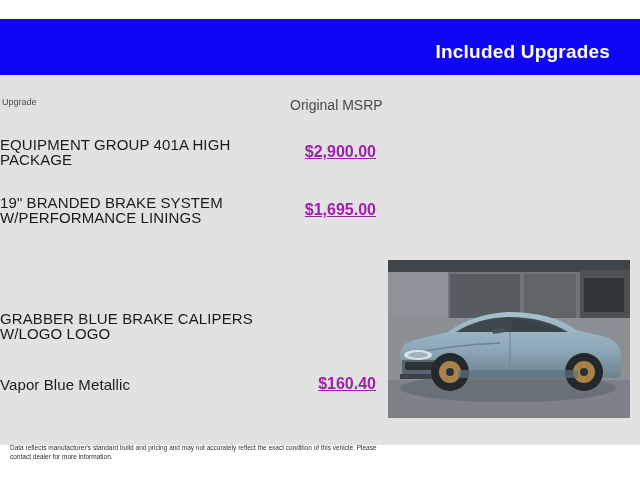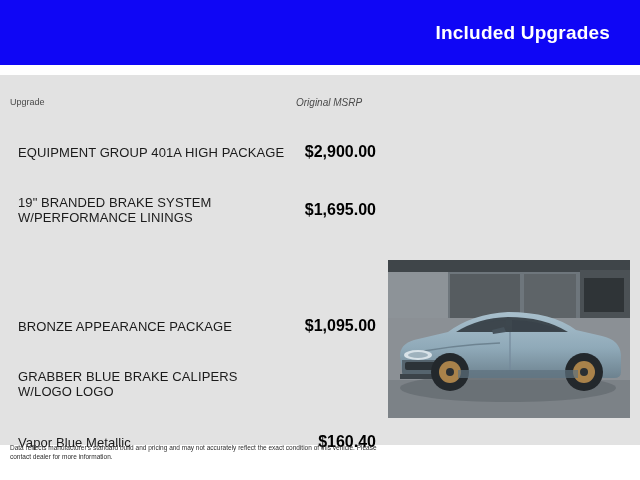--- a/index.html
+++ b/index.html
@@ -16,21 +16,21 @@
   .page {
     position: relative;
     width: 640px;
     height: 480px;
     background: #ffffff;
     box-sizing: border-box;
   }
   .header-bar {
     position: absolute;
     left: 0;
-    top: 0;
+    top: 19px;
     width: 640px;
     height: 65px;
     background: #0f06f5;
     display: flex;
     align-items: center;
     justify-content: flex-end;
     box-sizing: border-box;
     padding-right: 30px;
   }
   .header-title {
@@ -49,62 +49,62 @@
   }
   .col-headers {
     position: absolute;
     left: 0;
     top: 22px;
     width: 640px;
     height: 20px;
   }
   .col-head-upgrade {
     position: absolute;
-    left: 10px;
+    left: 2px;
     top: 0;
     font-size: 9px;
     color: #4a4a4a;
   }
   .col-head-msrp {
     position: absolute;
-    left: 296px;
+    left: 290px;
     top: 0;
-    font-size: 10px;
+    font-size: 14px;
     color: #4a4a4a;
-    font-style: italic;
   }
   .rows {
     position: absolute;
     left: 0;
     top: 48px;
     width: 640px;
   }
   .row {
     position: relative;
     height: 58px;
     display: flex;
     align-items: center;
   }
   .row-label {
     position: absolute;
-    left: 18px;
+    left: 0;
     width: 268px;
-    font-size: 13px;
+    font-size: 15px;
     color: #1b1b1b;
     line-height: 15px;
     letter-spacing: 0.1px;
   }
   .row-price {
     position: absolute;
     left: 196px;
     width: 180px;
     text-align: right;
     font-size: 16px;
     font-weight: bold;
-    color: #000000;
+    color: #a21caf;
+    text-decoration: underline;
   }
   .photo {
     position: absolute;
     left: 388px;
     top: 185px;
     width: 242px;
     height: 158px;
     background: #8a8f92;
     overflow: hidden;
   }
@@ -145,24 +145,20 @@
       </div>
 
       <div class="row">
         <div class="row-label">19" BRANDED BRAKE SYSTEM W/PERFORMANCE LININGS</div>
         <div class="row-price">$1,695.00</div>
       </div>
 
       <div class="row">
       </div>
 
-      <div class="row">
-        <div class="row-label">BRONZE APPEARANCE PACKAGE</div>
-        <div class="row-price">$1,095.00</div>
-      </div>
 
       <div class="row">
         <div class="row-label">GRABBER BLUE BRAKE CALIPERS W/LOGO LOGO</div>
       </div>
 
       <div class="row">
         <div class="row-label">Vapor Blue Metallic</div>
         <div class="row-price">$160.40</div>
       </div>
 

